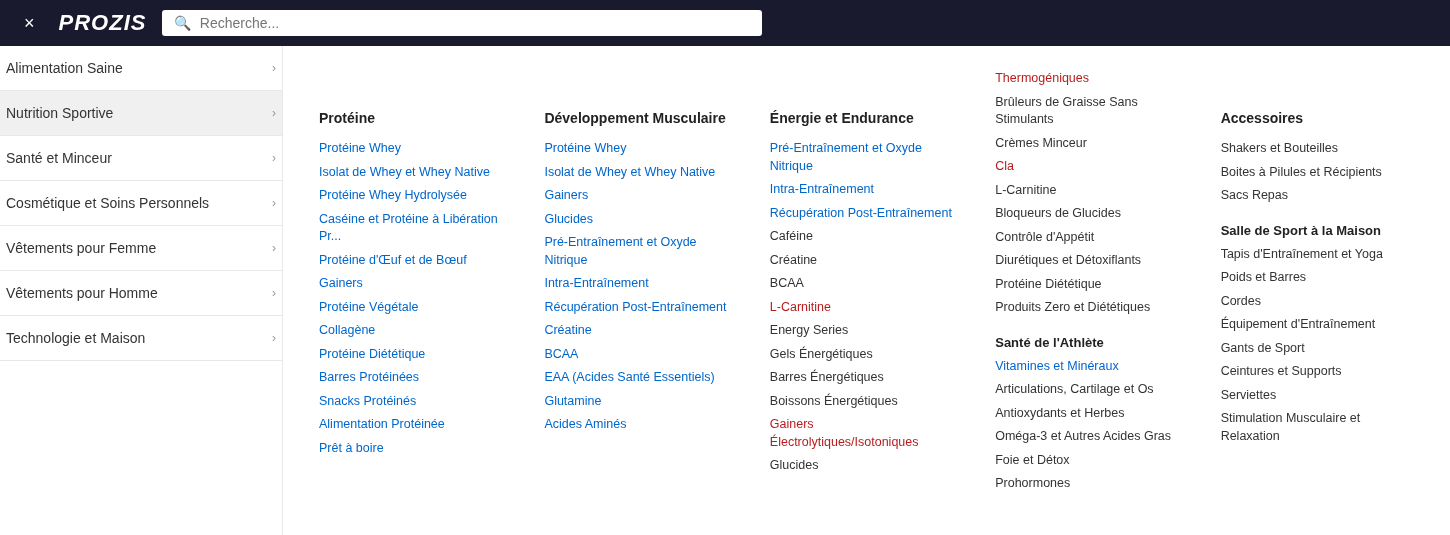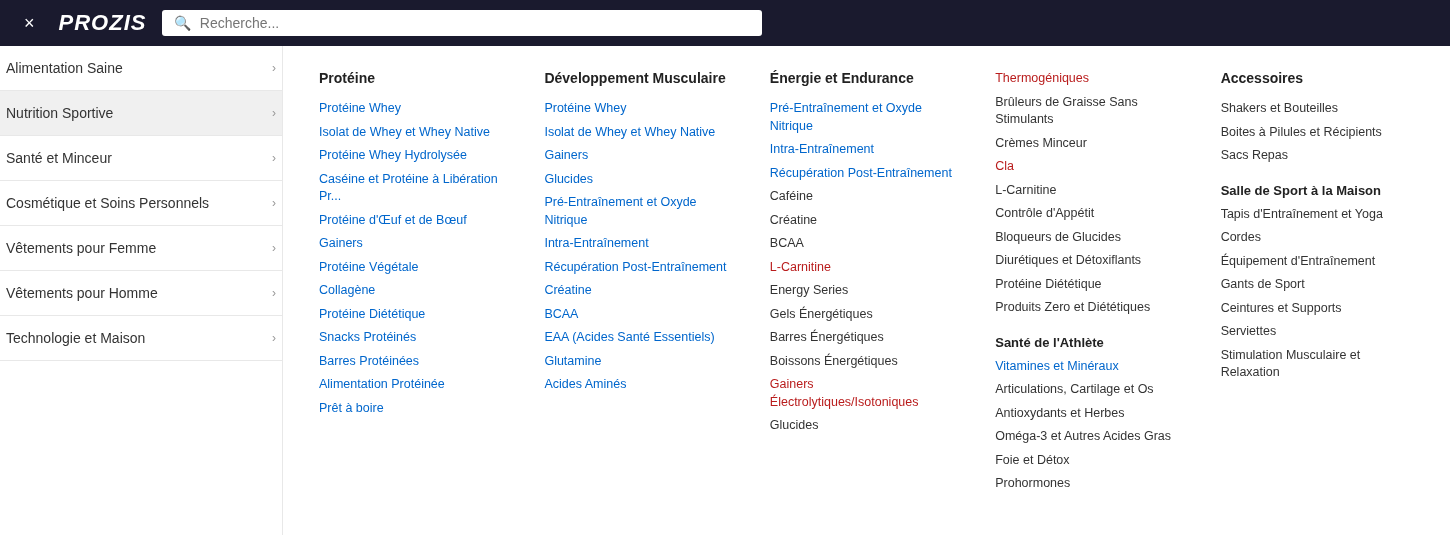--- a/index.html
+++ b/index.html
@@ -92,20 +92,21 @@
       padding: 0 16px;
       min-width: 200px;
     }
 
     .column-header {
       font-size: 14px;
       font-weight: 700;
       color: #222;
       margin-bottom: 10px;
       padding-bottom: 4px;
+      margin-top: 40px;
     }
 
     .menu-link {
       display: block;
       font-size: 12.5px;
       color: #0066cc;
       text-decoration: none;
       margin-bottom: 6px;
       cursor: pointer;
       line-height: 1.4;
@@ -171,22 +172,22 @@
         <div class="column-header">Protéine</div>
         <a class="menu-link" href="#">Protéine Whey</a>
         <a class="menu-link" href="#">Isolat de Whey et Whey Native</a>
         <a class="menu-link" href="#">Protéine Whey Hydrolysée</a>
         <a class="menu-link" href="#">Caséine et Protéine à Libération Pr...</a>
         <a class="menu-link" href="#">Protéine d'Œuf et de Bœuf</a>
         <a class="menu-link" href="#">Gainers</a>
         <a class="menu-link" href="#">Protéine Végétale</a>
         <a class="menu-link" href="#">Collagène</a>
         <a class="menu-link" href="#">Protéine Diététique</a>
+        <a class="menu-link" href="#">Barres Protéinées</a>
         <a class="menu-link" href="#">Snacks Protéinés</a>
-        <a class="menu-link" href="#">Barres Protéinées</a>
         <a class="menu-link" href="#">Alimentation Protéinée</a>
         <a class="menu-link" href="#">Prêt à boire</a>
       </div>
       <div class="menu-column">
         <div class="column-header">Développement Musculaire</div>
         <a class="menu-link" href="#">Protéine Whey</a>
         <a class="menu-link" href="#">Isolat de Whey et Whey Native</a>
         <a class="menu-link" href="#">Gainers</a>
         <a class="menu-link" href="#">Glucides</a>
         <a class="menu-link" href="#">Pré-Entraînement et Oxyde Nitrique</a>
@@ -213,40 +214,41 @@
         <a class="menu-link black" href="#">Boissons Énergétiques</a>
         <a class="menu-link orange" href="#">Gainers Électrolytiques/Isotoniques</a>
         <a class="menu-link black" href="#">Glucides</a>
       </div>
       <div class="menu-column">
         <a class="menu-link orange" href="#">Thermogéniques</a>
         <a class="menu-link black" href="#">Brûleurs de Graisse Sans Stimulants</a>
         <a class="menu-link black" href="#">Crèmes Minceur</a>
         <a class="menu-link orange" href="#">Cla</a>
         <a class="menu-link black" href="#">L-Carnitine</a>
+        <a class="menu-link black" href="#">Bloqueurs de Glucides</a>
         <a class="menu-link black" href="#">Contrôle d'Appétit</a>
-        <a class="menu-link black" href="#">Bloqueurs de Glucides</a>
         <a class="menu-link black" href="#">Diurétiques et Détoxiflants</a>
         <a class="menu-link black" href="#">Protéine Diététique</a>
         <a class="menu-link black" href="#">Produits Zero et Diététiques</a>
         <div class="sub-header">Santé de l'Athlète</div>
         <a class="menu-link" href="#">Vitamines et Minéraux</a>
         <a class="menu-link black" href="#">Articulations, Cartilage et Os</a>
         <a class="menu-link black" href="#">Antioxydants et Herbes</a>
         <a class="menu-link black" href="#">Oméga-3 et Autres Acides Gras</a>
         <a class="menu-link black" href="#">Foie et Détox</a>
         <a class="menu-link black" href="#">Prohormones</a>
       </div>
       <div class="menu-column">
         <div class="column-header">Accessoires</div>
         <a class="menu-link black" href="#">Shakers et Bouteilles</a>
         <a class="menu-link black" href="#">Boites à Pilules et Récipients</a>
         <a class="menu-link black" href="#">Sacs Repas</a>
         <div class="sub-header">Salle de Sport à la Maison</div>
         <a class="menu-link black" href="#">Tapis d'Entraînement et Yoga</a>
+        <a class="menu-link black" href="#">Poids et Barres</a>
         <a class="menu-link black" href="#">Cordes</a>
         <a class="menu-link black" href="#">Équipement d'Entraînement</a>
         <a class="menu-link black" href="#">Gants de Sport</a>
         <a class="menu-link black" href="#">Ceintures et Supports</a>
         <a class="menu-link black" href="#">Serviettes</a>
         <a class="menu-link black" href="#">Stimulation Musculaire et Relaxation</a>
       </div>
     </div>
 
 </div>

